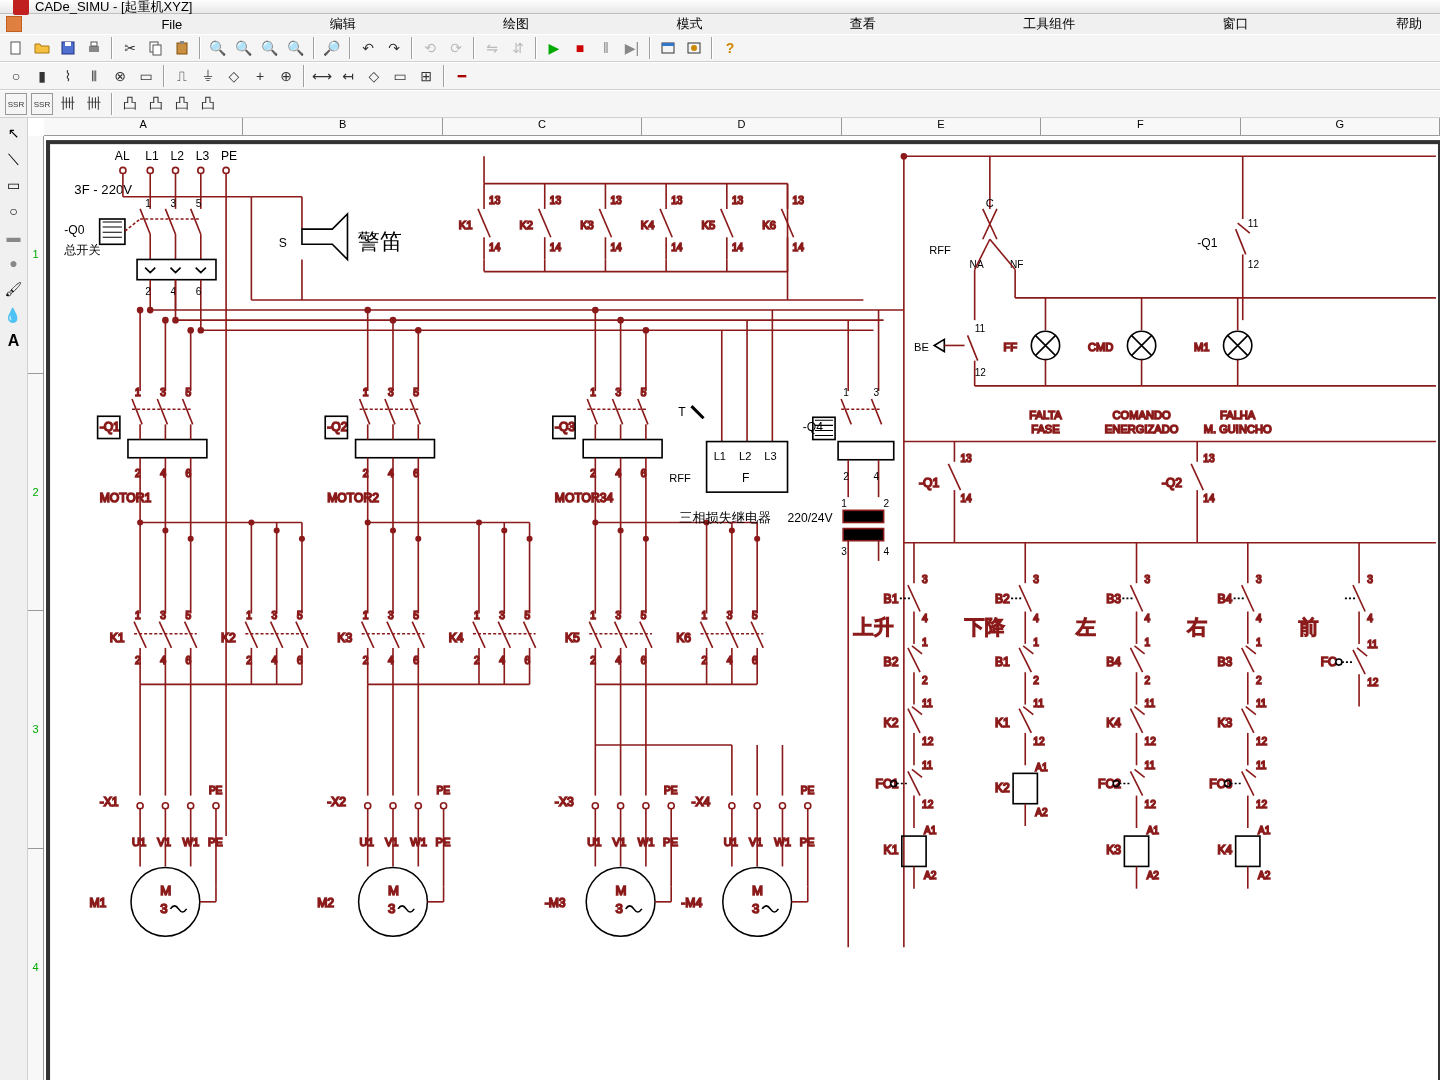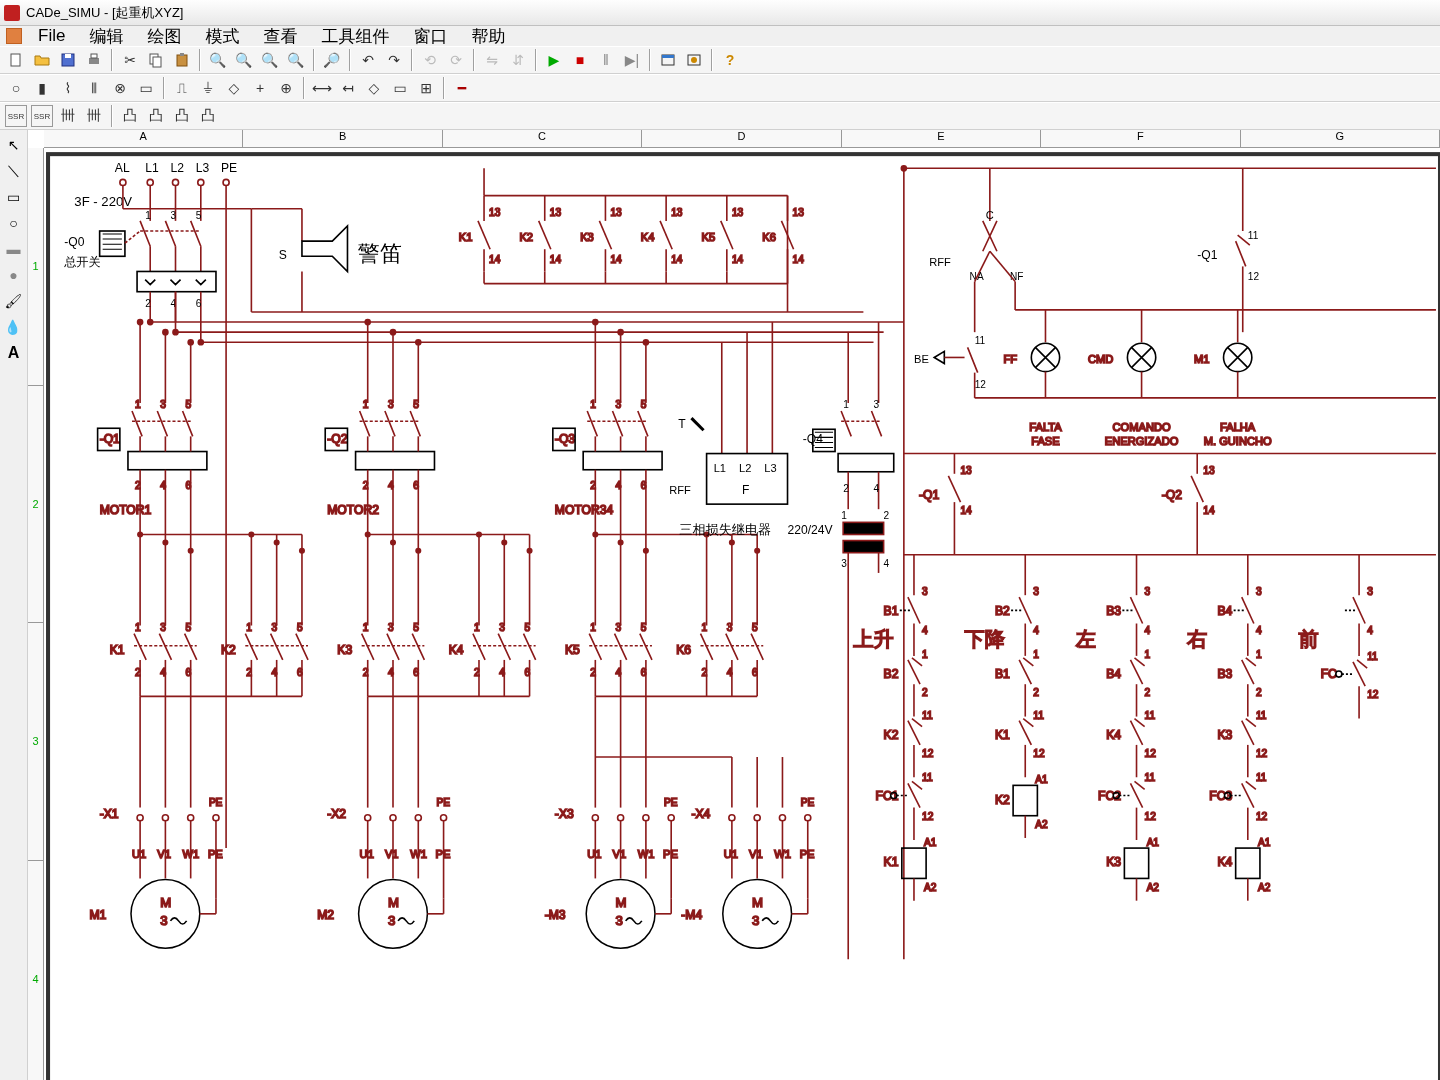--- a/index.html
+++ b/index.html
@@ -1,19 +1,19 @@
 <!DOCTYPE html>
 <html><head>
 <meta charset="utf-8">
 <style>
   * { box-sizing: border-box; margin: 0; padding: 0; }
   body { font-family: "Microsoft YaHei", Arial, sans-serif; font-size: 12px; background: #f0f0f0; overflow: hidden; width: 1440px; height: 1080px; }
-  .titlebar { height: 26px; background: linear-gradient(#fefefe,#e8e8e8); display: flex; align-items: center; padding: 0 4px; border-bottom: 1px solid #c0c0c0; font-size: 13px; }
+  .titlebar { height: 14px; background: linear-gradient(#fefefe,#e8e8e8); display: flex; align-items: center; padding: 0 13px; border-bottom: 1px solid #c0c0c0; font-size: 13px; }
   .title-icon { width: 16px; height: 16px; background: #c02020; border-radius: 2px; margin-right: 6px; display:inline-block; }
-  .menubar { height: 20px; background: #f0f0f0; display: flex; align-items: center; padding: 0 6px; font-size: 17px; }
+  .menubar { height: 20px; background: #f0f0f0; display: flex; align-items: center; padding: 0 6px; font-size: 13px; justify-content: space-between; }
   .menubar .m { padding: 1px 12px; cursor: default; }
   .menubar .ico { width: 16px; height: 16px; background: #e08040; border:1px solid #c06020; margin-right:4px; }
   .toolbar { height: 28px; background: #f5f5f5; border-top: 1px solid #fff; border-bottom: 1px solid #d0d0d0; display: flex; align-items: center; padding: 0 4px; gap: 2px; }
   .tbtn { width: 22px; height: 22px; border: 1px solid transparent; display:flex; align-items:center; justify-content:center; margin: 0 1px; font-size:14px; color:#333; cursor:default; }
   .tbtn svg { width:16px; height:16px; }
   .tsep { width: 2px; height: 22px; border-left: 1px solid #a0a0a0; border-right:1px solid #fff; margin: 0 3px; }
   .content { position: relative; height: 968px; background: #fff; display:flex; }
   .ltoolbar { width: 28px; background: #f0f0f0; border-right: 1px solid #d0d0d0; display:flex; flex-direction:column; align-items:center; padding-top:4px; gap:4px; }
   .ltbtn { width: 22px; height: 22px; display:flex; align-items:center; justify-content:center; font-size:14px; }
   .canvas-wrap { flex:1; position:relative; background:#fff; overflow:hidden; }

